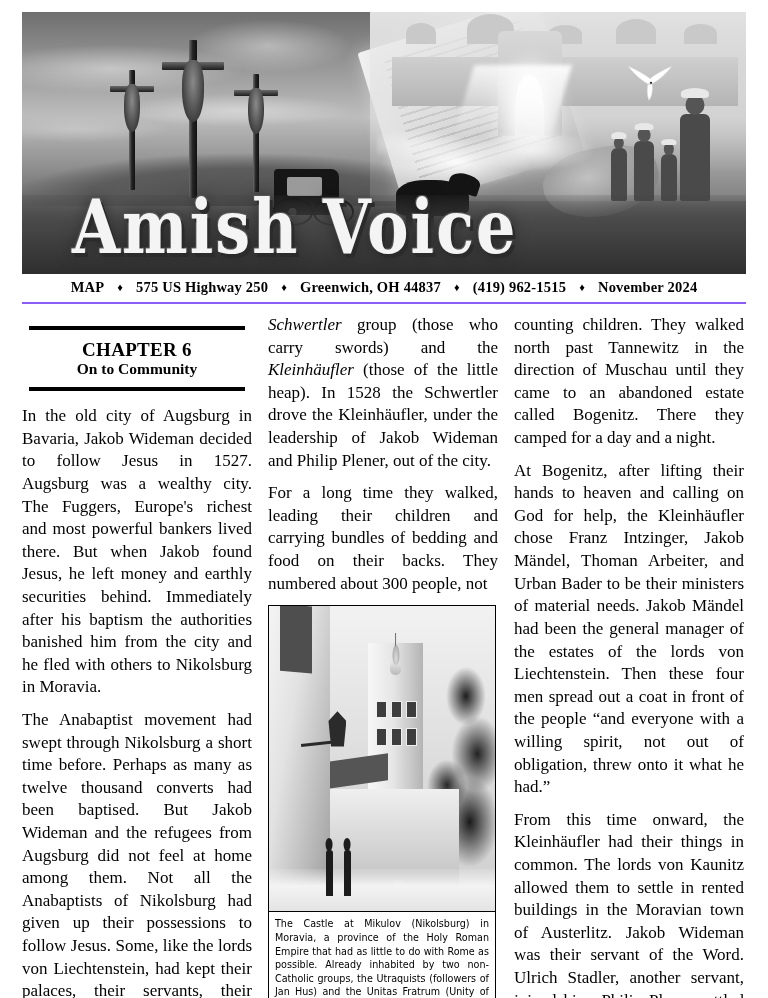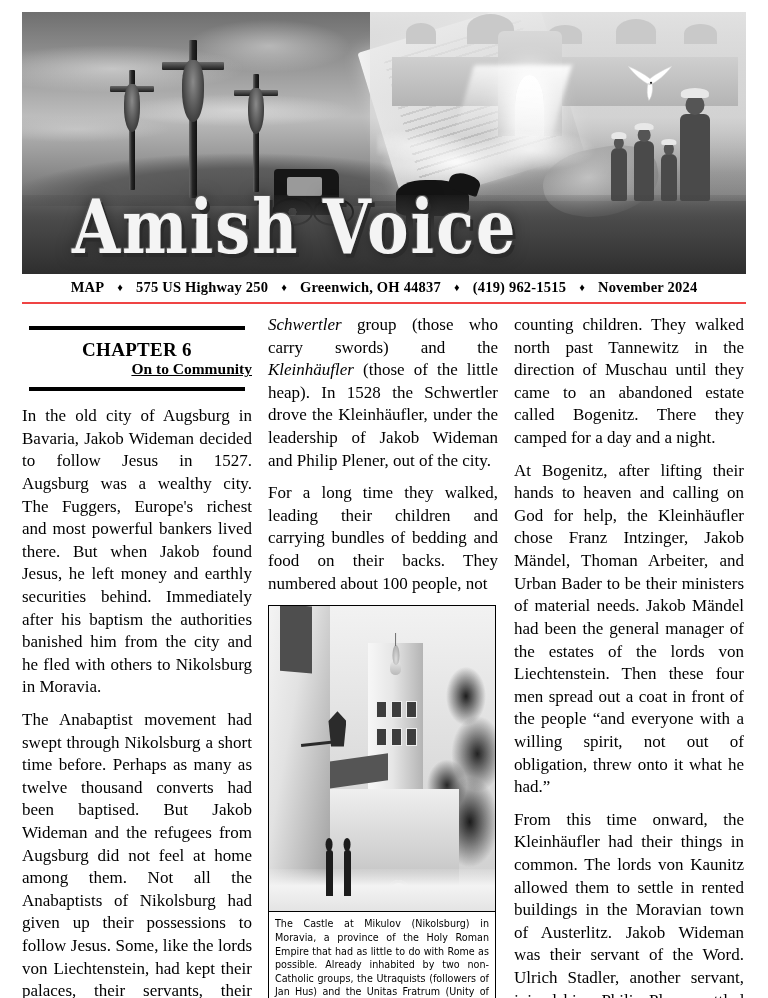--- a/index.html
+++ b/index.html
@@ -190,21 +190,21 @@
       -1px -1px 0 #555,
       1px -1px 0 #555,
       0 0 14px rgba(0,0,0,.5);
     transform: scaleY(1.22);
     transform-origin: left top;
   }
 
   
   .addressbar {
     width: 724px;
-    border-bottom: 2px solid #ef4444;
+    border-bottom: 2px solid #8b5cf6;
     padding: 5px 0 6px;
     text-align: center;
     font-family: "Liberation Serif", serif;
     font-weight: 700;
     font-size: 14.5px;
     letter-spacing: .2px;
     white-space: nowrap;
   }
   .addressbar .seg { display: inline-block; }
   .addressbar .dia {
@@ -275,27 +275,26 @@
   .chapter-title {
     text-align: center;
     font-family: "Liberation Serif", serif;
     font-weight: 700;
     font-size: 19px;
     line-height: 1.12;
     padding-top: 9px;
     letter-spacing: .3px;
   }
   .chapter-sub {
-    text-align: right;
+    text-align: center;
     font-family: "Liberation Serif", serif;
     font-weight: 700;
     font-size: 15.5px;
     line-height: 1.15;
     padding-bottom: 2px;
-    text-decoration: underline;
   }
 
   
   .figure {
     width: 228px;
     border: 1.5px solid #000;
     margin: 10px 0 0 0;
     background: #fff;
     box-sizing: border-box;
   }
@@ -484,21 +483,21 @@
         <div class="chapter-title">CHAPTER 6</div>
         <div class="chapter-sub">On to Community</div>
         <div class="rule-thick bottom"></div>
       </div>
       <p>In the old city of Augsburg in Bavaria, Jakob Wideman decided to follow Jesus in 1527. Augsburg was a wealthy city. The Fuggers, Europe's richest and most powerful bankers lived there. But when Jakob found Jesus, he left money and earthly securities behind. Immediately after his baptism the authorities banished him from the city and he fled with others to Nikolsburg in Moravia.</p>
       <p>The Anabaptist movement had swept through Nikolsburg a short time before. Perhaps as many as twelve thousand converts had been baptised. But Jakob Wideman and the refugees from Augsburg did not feel at home among them. Not all the Anabaptists of Nikolsburg had given up their possessions to follow Jesus. Some, like the lords von Liechtenstein, had kept their palaces, their servants, their swords, and their government positions. Jakob and other sincere seekers spoke against this, and within a year there were two Anabaptist congregations in Nikolsburg—the large</p>
     </div>
 
     <div class="col">
       <p><i class="term">Schwertler</i><span> group (those who carry swords) and the </span><i class="term">Kleinhäufler</i><span> (those of the little heap). In 1528 the Schwertler drove the Kleinhäufler, under the leadership of Jakob Wideman and Philip Plener, out of the city.</span></p>
-      <p>For a long time they walked, leading their children and carrying bundles of bedding and food on their backs. They numbered about 100 people, not</p>
+      <p>For a long time they walked, leading their children and carrying bundles of bedding and food on their backs. They numbered about 300 people, not</p>
 
       <div class="figure">
         <div class="photo">
           <div class="ph-sky"></div>
           <div class="ph-tree"></div>
           <div class="ph-tower">
             <div class="ph-cupola"></div>
             <div class="ph-onion"></div>
             <div class="win" style="left:14%; top:34%;"></div>
             <div class="win" style="left:42%; top:34%;"></div>

